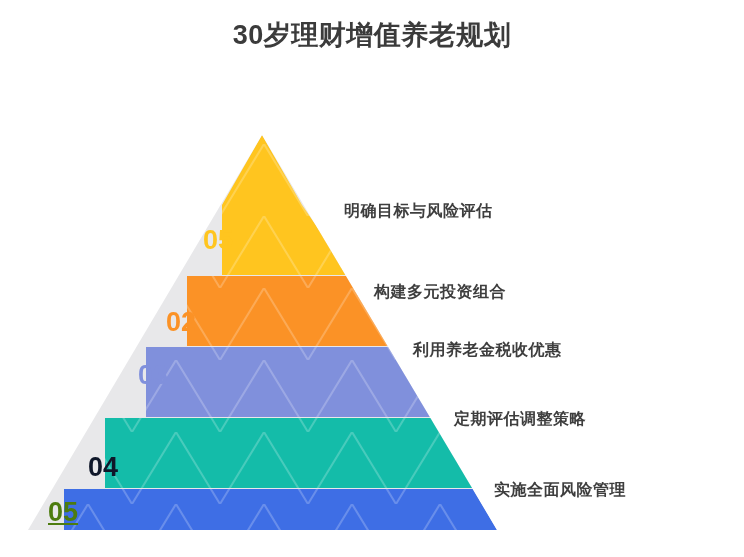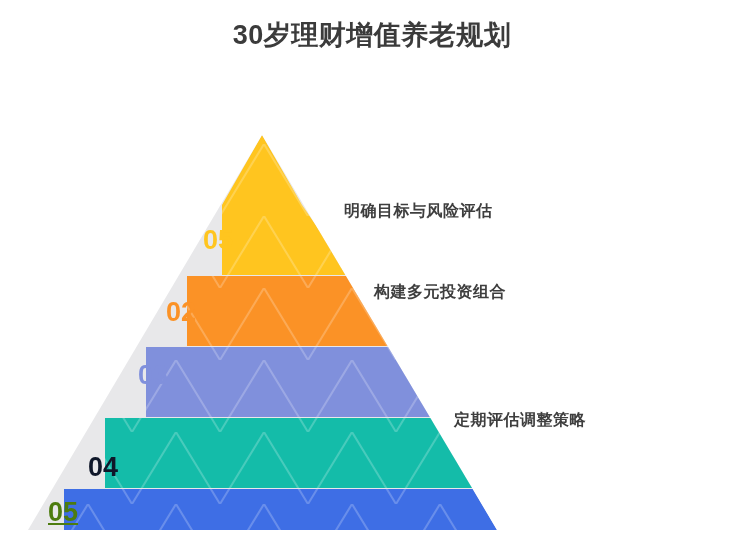--- a/index.html
+++ b/index.html
@@ -113,29 +113,31 @@
 
       <g>
         <polygon points="64,489 473,489 514,559 64,559" fill="#3e6ee5"></polygon>
         <polygon points="64,489 473,489 514,559 64,559" fill="url(#zigzag)"></polygon>
       </g>
     </g>
   </svg>
 
   <div class="level-number" style="left:203px; top:225px; color:#ffc51f;">05</div>
 
-  <div class="level-number" style="left:166px; top:297px; color:#fb9226;">02</div>
+  <div class="level-number" style="left:166px; top:307px; color:#fb9226;">02</div>
 
   <div class="level-number" style="left:138px; top:360px; color:#8090dc;">03</div>
 
   <div class="level-number" style="left:88px; top:452px; color:#0f172a;">04</div>
 
   <div class="level-number" style="left:48px; top:497px; color:#4d7c0f;text-decoration:underline;">05</div>
 
   <div class="level-text" style="left:344px; top:198px;">明确目标与风险评估</div>
 
   <div class="level-text" style="left:374px; top:279px;">构建多元投资组合</div>
 
+  <div class="level-text" style="left:413px; top:337px;">利用养老金税收优惠</div>
 
-  <div class="level-text" style="left:454px; top:407px;">定期评估调整策略</div>
+  <div class="level-text" style="left:454px; top:407px;font-family:Liberation Mono, monospace;">定期评估调整策略</div>
 
+  <div class="level-text" style="left:494px; top:477px;">实施全面风险管理</div>
 
 </div>
 
 </body></html>

